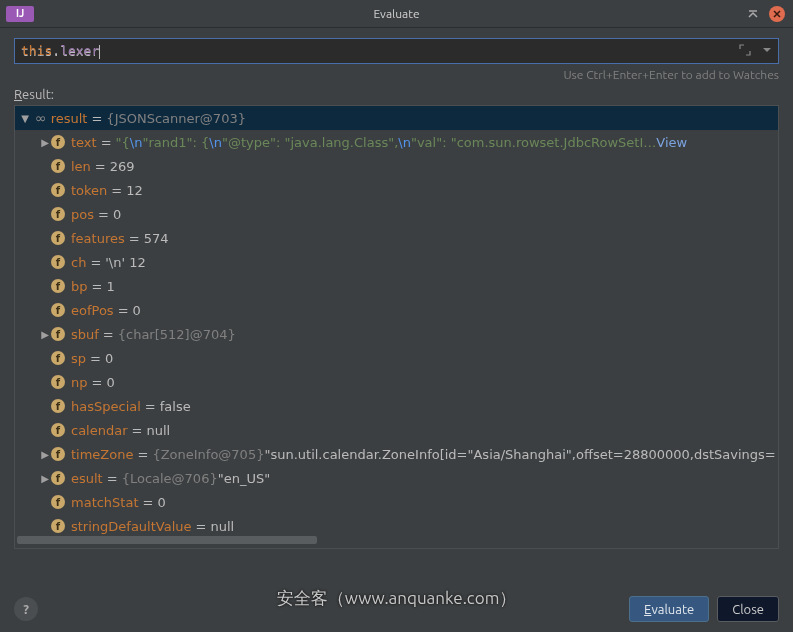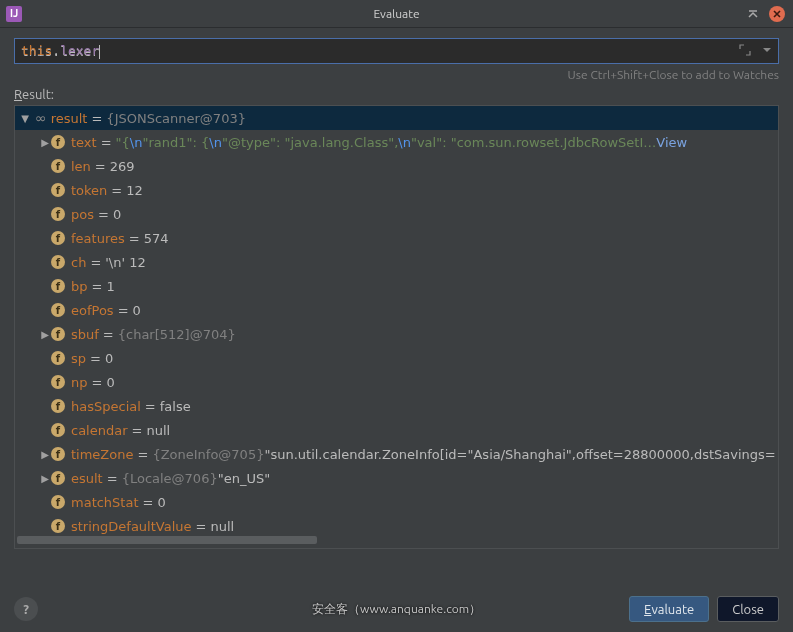--- a/index.html
+++ b/index.html
@@ -15,21 +15,21 @@
   }
   .titlebar {
     height: 28px;
     display: flex;
     align-items: center;
     background: #3c3f41;
     border-bottom: 1px solid #2b2d2f;
     position: relative;
   }
   .app-icon {
-    width: 16px; height: 16px;
+    width: 28px; height: 16px;
     margin-left: 6px;
     background: #9b59b6;
     border-radius: 2px;
     display: flex; align-items:center; justify-content:center;
     font-size: 10px; color: #fff; font-weight: bold;
   }
   .title-text {
     position: absolute; left: 0; right: 0; text-align: center;
     color: #d0d0d0; font-size: 12px;
     pointer-events: none;
@@ -120,22 +120,22 @@
     font-weight:bold; cursor:pointer;
   }
   .footer-right { margin-left:auto; display:flex; gap:8px; align-items:center; }
   .btn {
     height:26px; padding:0 14px; border-radius:3px; font-size:13px;
     display:flex; align-items:center; cursor:pointer;
     background:#0f172a; color:#ccc; border:1px solid #5a5d5f;
   }
   .btn.primary { background:#365880; border-color:#4c708c; color:#e0e6ec; }
   .watermark {
-    position:absolute; bottom:14px; left:0; right:0; text-align:center;
-    color:#c8c8c8; font-size:12px; pointer-events:none;
+    position:absolute; bottom:22px; left:0; right:0; text-align:center;
+    color:#c8c8c8; font-size:17px; pointer-events:none;
     text-shadow:0 0 3px #000;
   }
 </style>
 </head>
 <body>
 
 <div class="titlebar">
   <div class="app-icon">IJ</div>
   <div class="title-text">Evaluate</div>
   <div class="win-controls">
@@ -167,21 +167,21 @@
             <path d="M1 5 L1 1 L5 1 M7 11 L11 11 L11 7" stroke="#888" stroke-width="1.2" fill="none"></path>
           </svg>
       </div>
       <div class="tool-icon">
         <svg width="10" height="10" viewBox="0 0 10 10">
             <path d="M1 3 L5 7 L9 3" fill="#888"></path>
           </svg>
       </div>
     </div>
   </div>
-  <div class="hint-row">Use Ctrl+Shift+Close to add to Watches</div>
+  <div class="hint-row">Use Ctrl+Enter+Enter to add to Watches</div>
 
   <div class="label-row">
     <span class="underline">R</span><span>esult:</span>
   </div>
 
   <div class="result-area">
     <div class="tree-scroll" id="tree">
         <div class="tree-row sel">
           <span class="spacer0"></span>
           <span class="arrow">▼</span>

